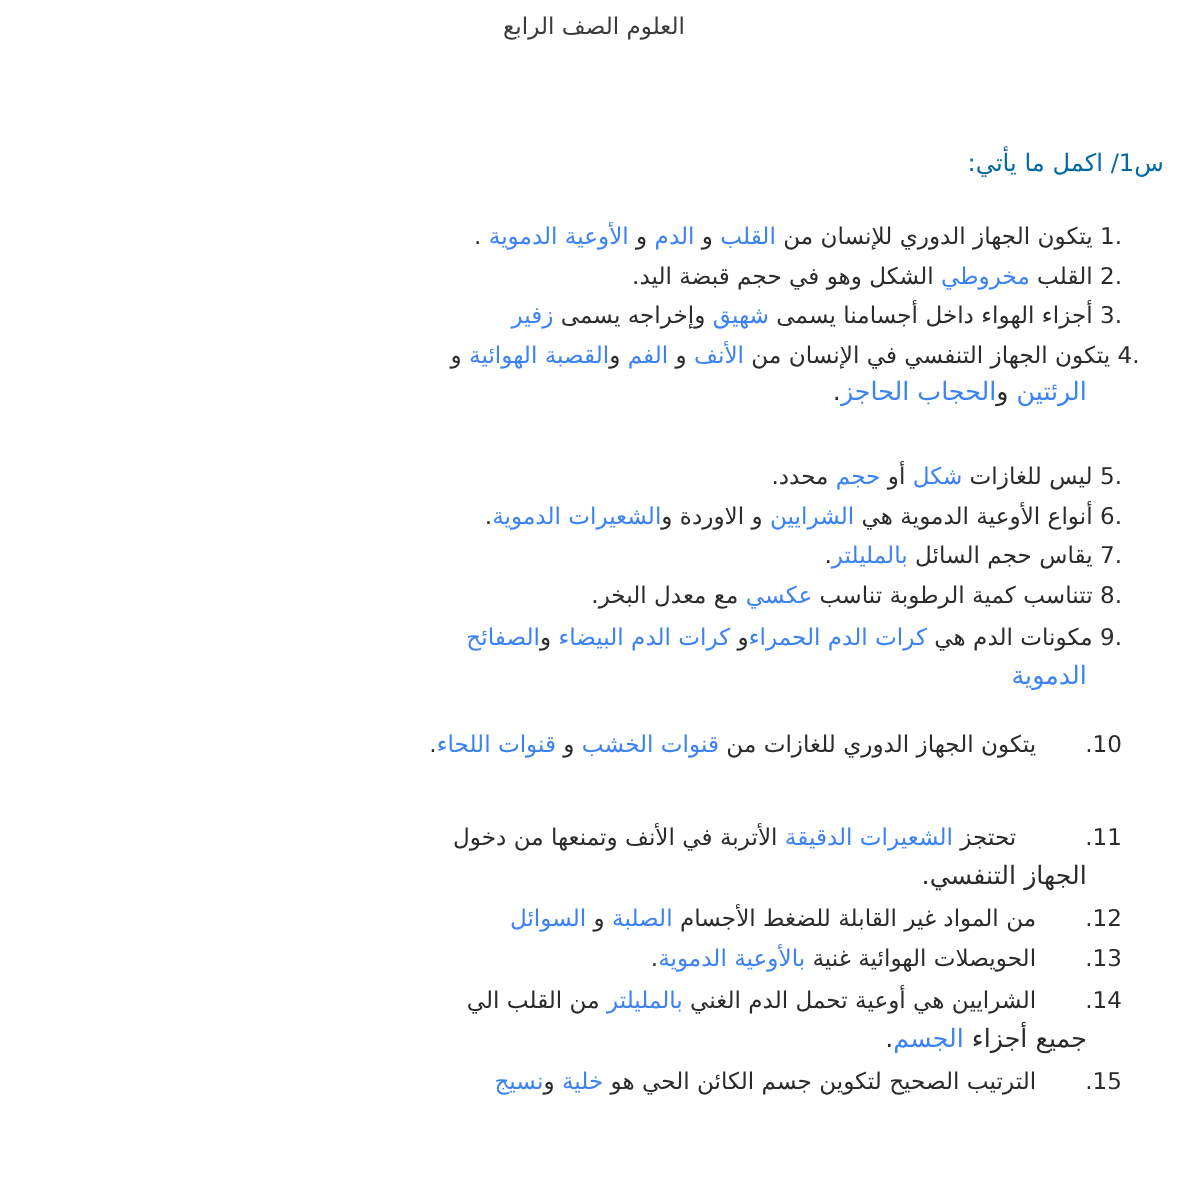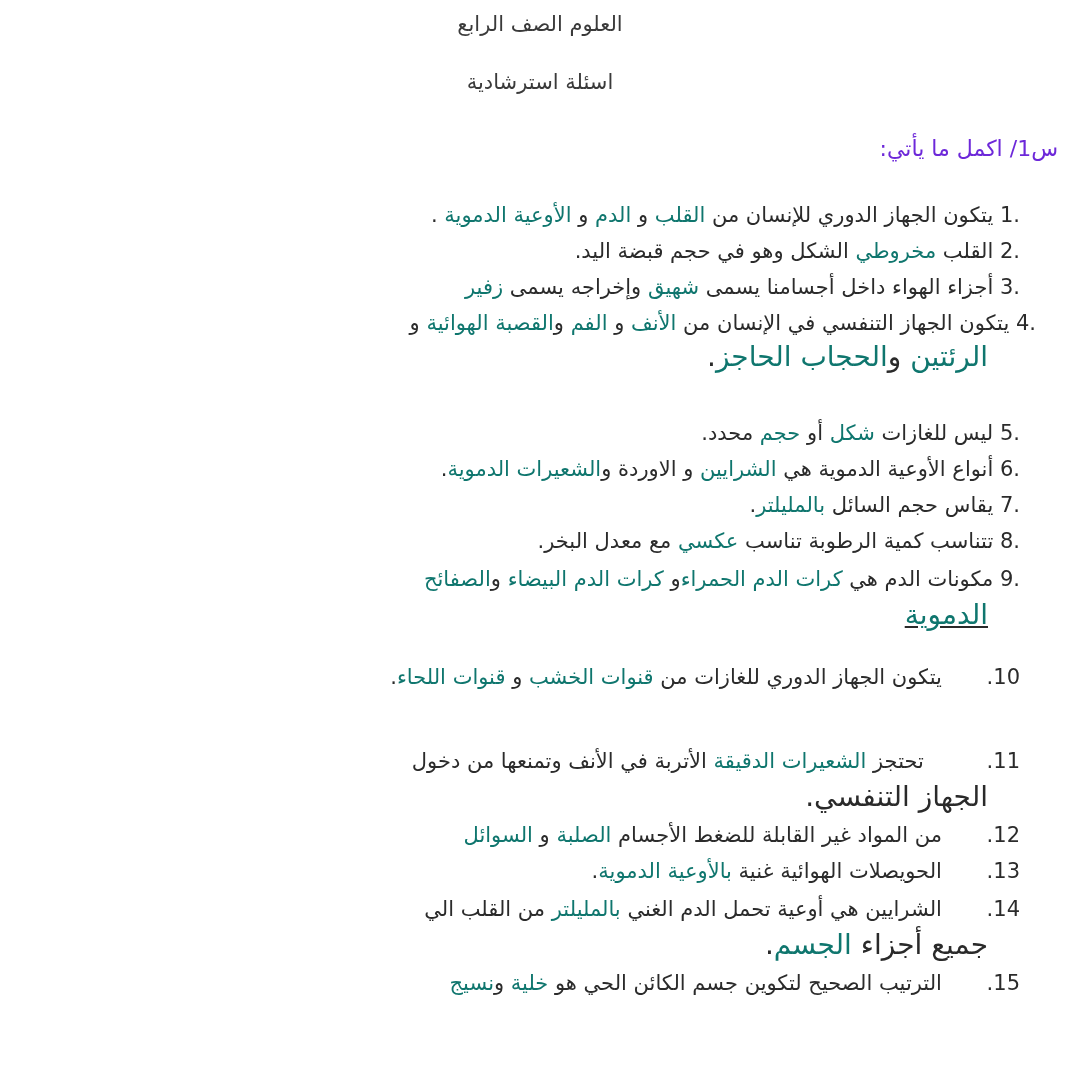--- a/index.html
+++ b/index.html
@@ -28,50 +28,49 @@
       font-size: 21px;
       color: #3a3a3a;
     }
     .title.t1 { top: 12px; }
     .title.t2 { top: 70px; }
     .question {
       position: absolute;
       right: 22px;
       top: 136px;
       font-size: 22px;
-      color: #6d28d9;
+      color: #0369a1;
     }
     .item {
       position: absolute;
       font-size: 21px;
       line-height: 34px;
       white-space: nowrap;
       color: #2b2b2b;
     }
     .num {
       display: inline-block;
       direction: ltr;
       unicode-bidi: isolate;
       color: #2b2b2b;
     }
-    .hl { color: #0f766e; }
+    .hl { color: #3b82f6; }
     .cont {
       position: absolute;
-      font-size: 28px;
+      font-size: 23px;
       line-height: 34px;
       white-space: nowrap;
     }
   </style>
 </head>
 <body>
 
 <div class="page">
 
   <div class="title t1">العلوم الصف الرابع</div>
-  <div class="title t2">اسئلة استرشادية</div>
 
   <div class="question">س1/ اكمل ما يأتي:</div>
 
   <div class="item" style="right:60px; top:198px;">
     <span class="num">1.</span>
     <span>يتكون الجهاز الدوري للإنسان من </span><span class="hl">القلب</span><span> و </span><span class="hl">الدم</span><span> و </span><span class="hl">الأوعية الدموية</span><span> .</span>
   </div>
 
   <div class="item" style="right:60px; top:234px;">
     <span class="num">2.</span>
@@ -108,21 +107,21 @@
 
   <div class="item" style="right:60px; top:524px;">
     <span class="num">8.</span>
     <span>تتناسب كمية الرطوبة تناسب </span><span class="hl">عكسي</span><span> مع معدل البخر.</span>
   </div>
 
   <div class="item" style="right:60px; top:562px;">
     <span class="num">9.</span>
     <span>مكونات الدم هي </span><span class="hl">كرات الدم الحمراء</span><span>و </span><span class="hl">كرات الدم البيضاء</span><span> و</span><span class="hl">الصفائح</span>
   </div>
-  <div class="cont" style="right:92px; top:598px;text-decoration:underline;">
+  <div class="cont" style="right:92px; top:598px;">
     <span class="hl">الدموية</span>
   </div>
 
   <div class="item" style="right:60px; top:660px;">
     <span class="num" style="margin-left:38px;">.10</span>
     <span>يتكون الجهاز الدوري للغازات من </span><span class="hl">قنوات الخشب</span><span> و </span><span class="hl">قنوات اللحاء</span><span>.</span>
   </div>
 
   <div class="item" style="right:60px; top:744px;">
     <span class="num" style="margin-left:56px;">.11</span>

